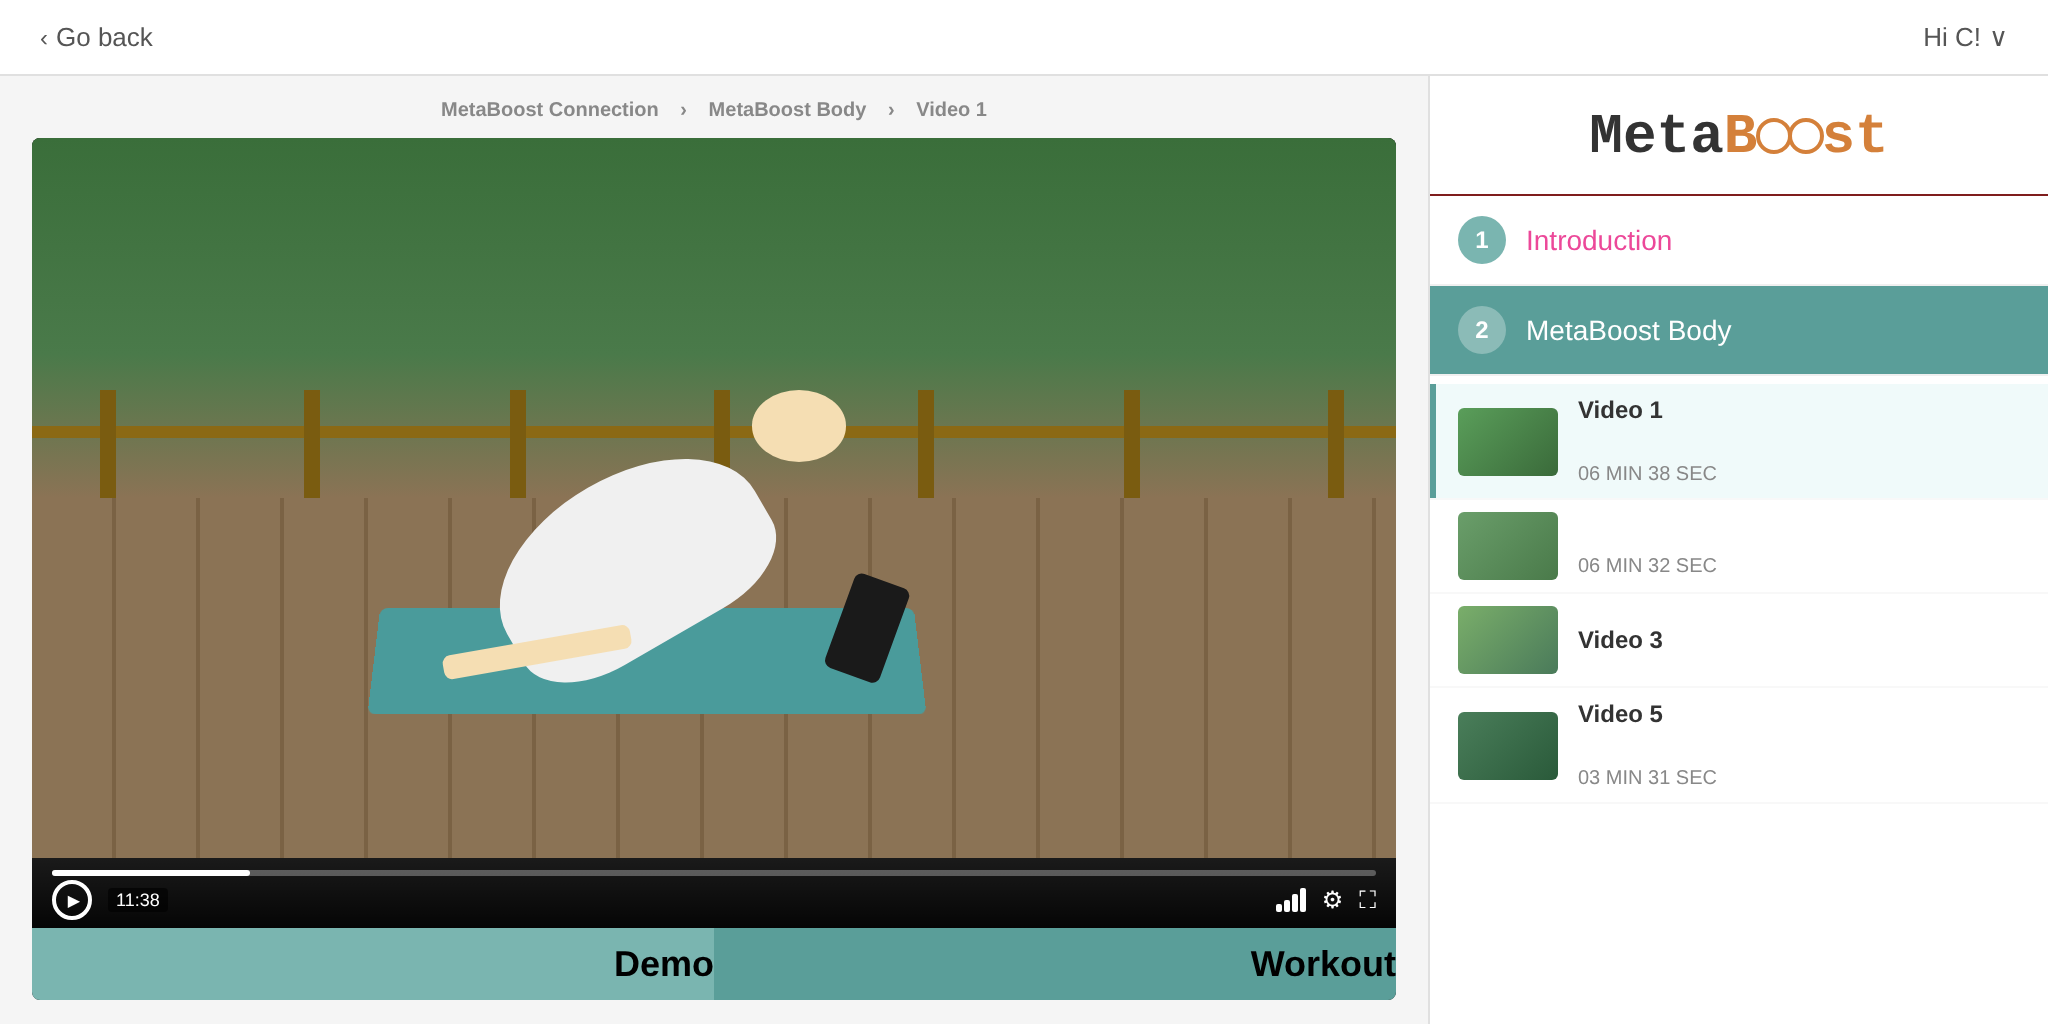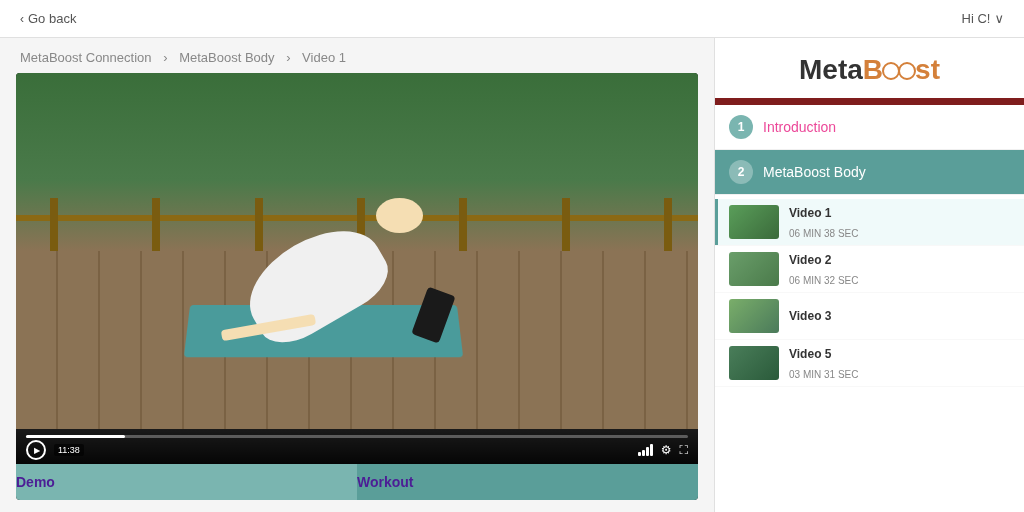--- a/index.html
+++ b/index.html
@@ -55,23 +55,24 @@
     .left-content {
       flex: 1;
       padding: 12px 16px;
       display: flex;
       flex-direction: column;
       gap: 8px;
       overflow: hidden;
     }
 
     .breadcrumb {
-      font-size: 13px;
+      font-size: 10px;
       color: #333;
-      font-weight: 400;
+      font-weight: 700;
+      text-align: center;
     }
     .breadcrumb span {
       color: #888;
       margin: 0 4px;
     }
 
     
     .video-container {
       flex: 1;
       background: #1a1a1a;
@@ -273,25 +274,25 @@
 
     
     .video-tabs {
       display: flex;
       height: 36px;
     }
     .video-tab {
       flex: 1;
       display: flex;
       align-items: center;
-      justify-content: flex-start;
-      font-size: 14px;
+      justify-content: flex-end;
+      font-size: 18px;
       font-weight: 600;
       cursor: pointer;
-      color: #4c1d95;
+      color: #000000;
     }
     .video-tab.demo {
       background: #7ab5b0;
     }
     .video-tab.workout {
       background: #5a9e99;
     }
 
     
     .right-sidebar {
@@ -301,21 +302,22 @@
       display: flex;
       flex-direction: column;
       overflow: hidden;
     }
 
     .logo-area {
       padding: 16px 20px 12px;
       display: flex;
       justify-content: center;
       align-items: center;
-      border-bottom: 7px solid #7f1d1d;
+      border-bottom: 1px solid #7f1d1d;
+      font-family: Liberation Mono, monospace;
     }
     .logo-text {
       font-size: 28px;
       font-weight: 700;
     }
     .logo-meta {
       color: #333;
     }
     .logo-boost {
       color: #d4803a;
@@ -407,21 +409,21 @@
       flex: 1;
     }
     .video-title {
       font-size: 12px;
       font-weight: 600;
       color: #333;
     }
     .video-duration {
       font-size: 10px;
       color: #888;
-      margin-top: 8px;
+      margin-top: 20px;
     }
   </style>
 </head>
 <body>
 
 <nav class="top-nav">
   <a class="go-back">
     <span class="go-back-chevron">‹</span>
     <span>Go back</span>
   </a>
@@ -535,21 +537,20 @@
           <div class="video-thumb video-thumb-1"></div>
           <div class="video-info">
             <div class="video-title">Video 1</div>
             <div class="video-duration">06 MIN 38 SEC</div>
           </div>
         </div>
 
         <div class="video-item">
           <div class="video-thumb video-thumb-2"></div>
           <div class="video-info">
-            <div class="video-title">Video 2</div>
             <div class="video-duration">06 MIN 32 SEC</div>
           </div>
         </div>
 
         <div class="video-item">
           <div class="video-thumb video-thumb-3"></div>
           <div class="video-info">
             <div class="video-title">Video 3</div>
           </div>
         </div>

